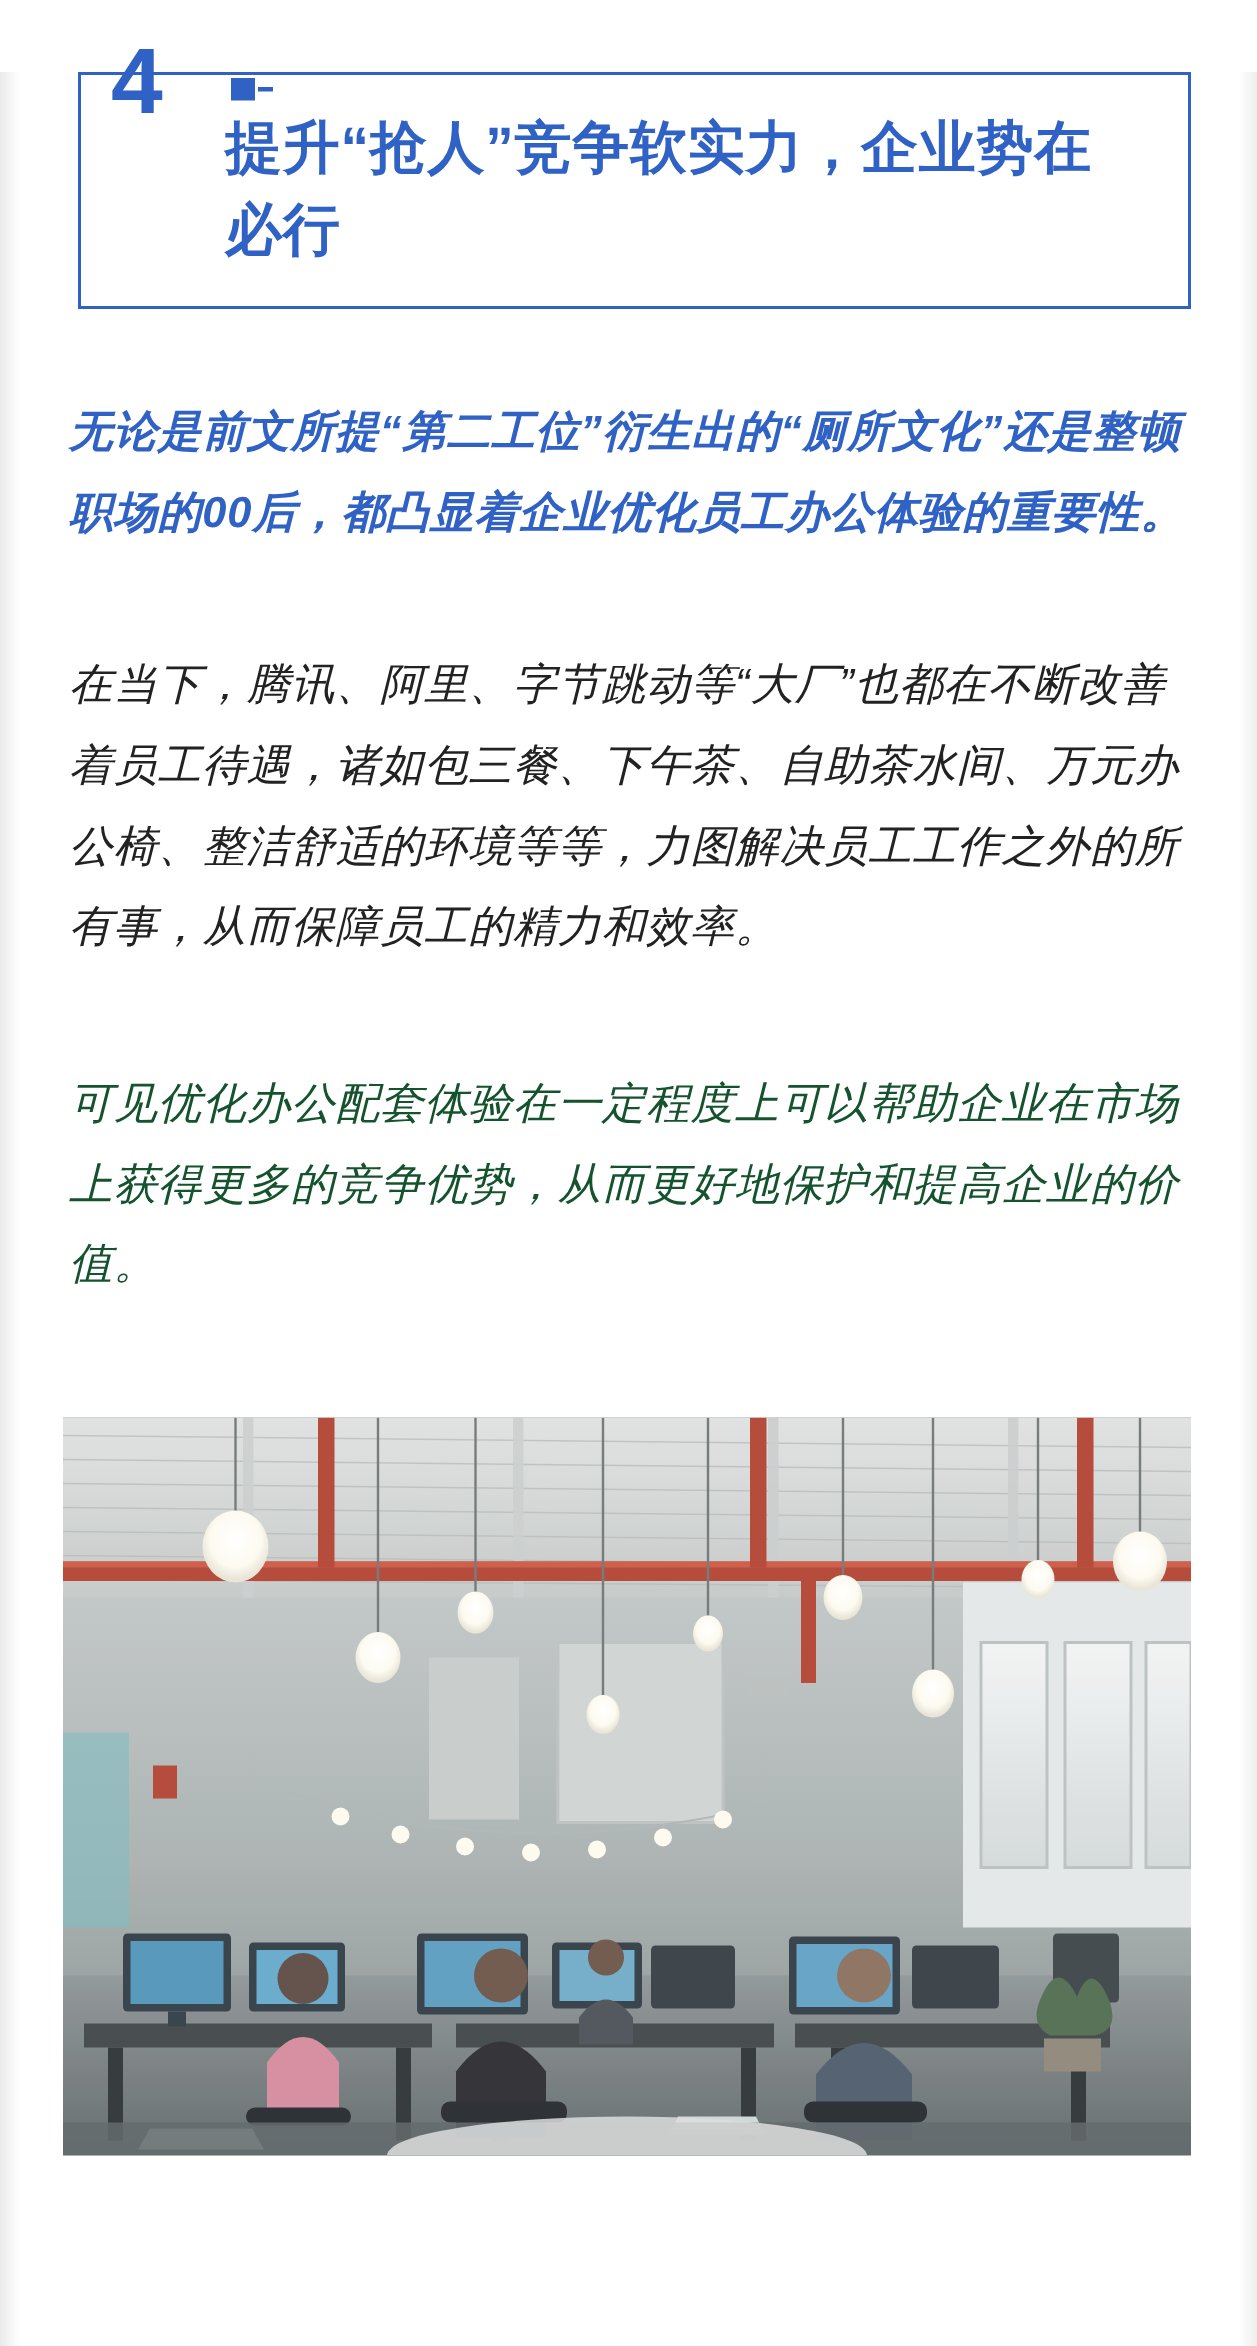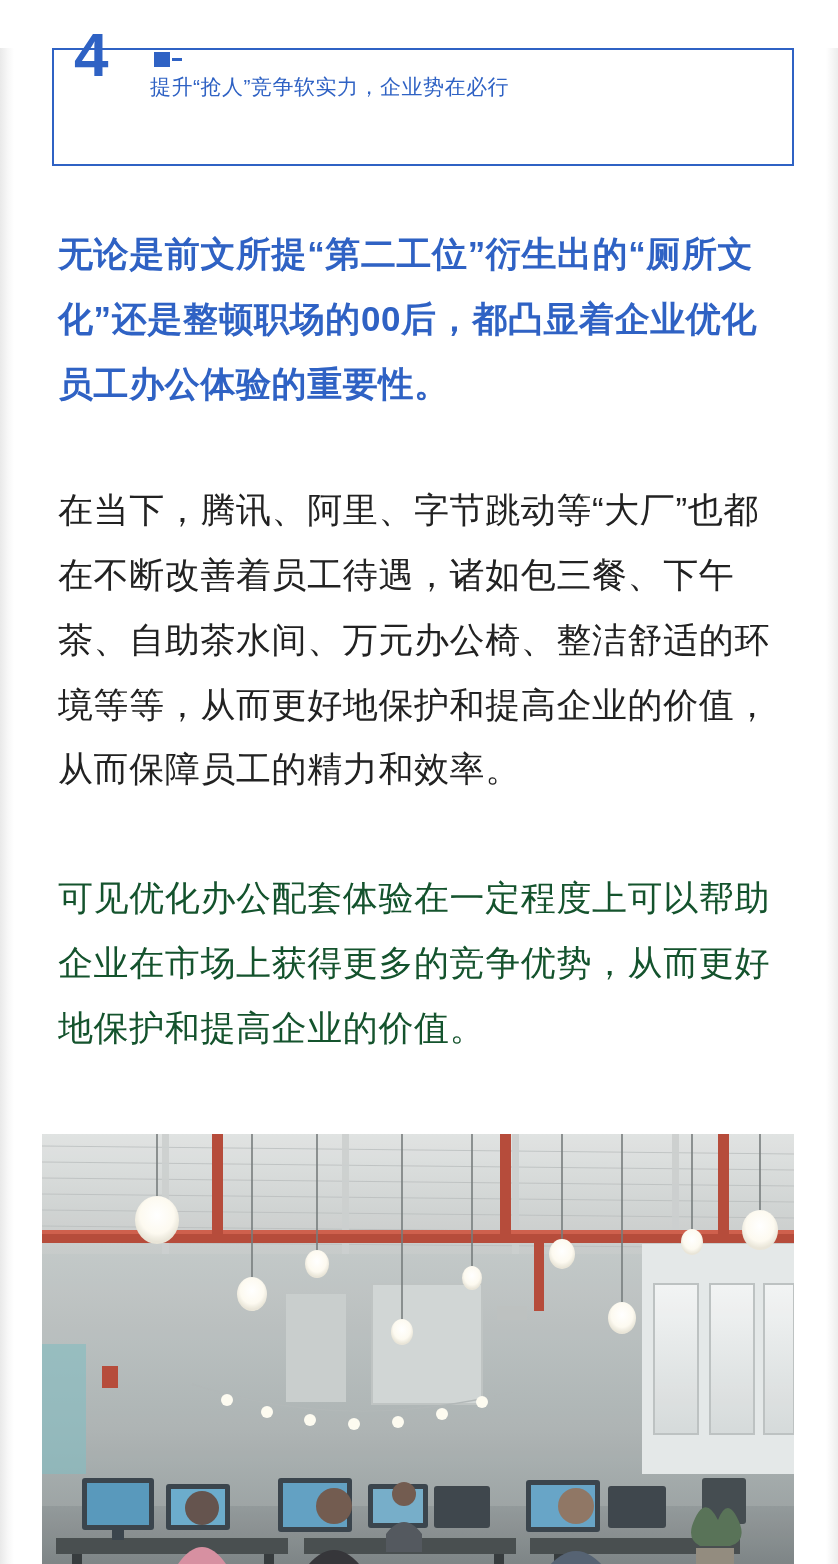--- a/index.html
+++ b/index.html
@@ -70,34 +70,35 @@
   }
   .heading-tick2 {
     position: absolute;
     left: 118px;
     top: 8px;
     width: 10px;
     height: 3px;
     background: #2f62c4;
   }
   .heading-text {
-    font-size: 21px;
+    font-size: 38px;
     line-height: 1.45;
-    font-weight: normal;
+    font-weight: bold;
     color: #2f62c4;
     letter-spacing: 0.5px;
   }
 
   
   .para {
-    font-size: 35px;
+    font-size: 29px;
     line-height: 1.85;
     letter-spacing: 0.6px;
-    margin: 12px;
+    margin: 0;
     padding: 0 4px;
+    font-style: italic;
   }
   .para.lead {
     color: #2f62c4;
     font-weight: bold;
     margin-top: 56px;
   }
   .para.body {
     color: #222222;
     margin-top: 62px;
   }
@@ -131,21 +132,21 @@
   <div class="edge-right"></div>
 
   <div class="heading-block">
     <div class="heading-number">4</div>
     <div class="heading-tick"></div>
     <div class="heading-tick2"></div>
     <div class="heading-text">提升“抢人”竞争软实力，企业势在必行</div>
   </div>
 
   <p class="para lead">无论是前文所提“第二工位”衍生出的“厕所文化”还是整顿职场的00后，都凸显着企业优化员工办公体验的重要性。</p>
-  <p class="para body">在当下，腾讯、阿里、字节跳动等“大厂”也都在不断改善着员工待遇，诸如包三餐、下午茶、自助茶水间、万元办公椅、整洁舒适的环境等等，从而更好地保护和提高企业的价值，从而保障员工的精力和效率。</p>
+  <p class="para body">在当下，腾讯、阿里、字节跳动等“大厂”也都在不断改善着员工待遇，诸如包三餐、下午茶、自助茶水间、万元办公椅、整洁舒适的环境等等，力图解决员工工作之外的所有事，从而保障员工的精力和效率。</p>
   <p class="para body2">可见优化办公配套体验在一定程度上可以帮助企业在市场上获得更多的竞争优势，从而更好地保护和提高企业的价值。</p>
 
   <div class="photo-wrap">
     <div class="photo">
       <svg viewBox="0 0 752 492" preserveAspectRatio="none" aria-hidden="true">
         <defs>
           <linearGradient id="ceil" x1="0" y1="0" x2="0" y2="1">
             <stop offset="0%" stop-color="#dfe2e1"></stop>
             <stop offset="100%" stop-color="#c4c8c7"></stop>
           </linearGradient>

